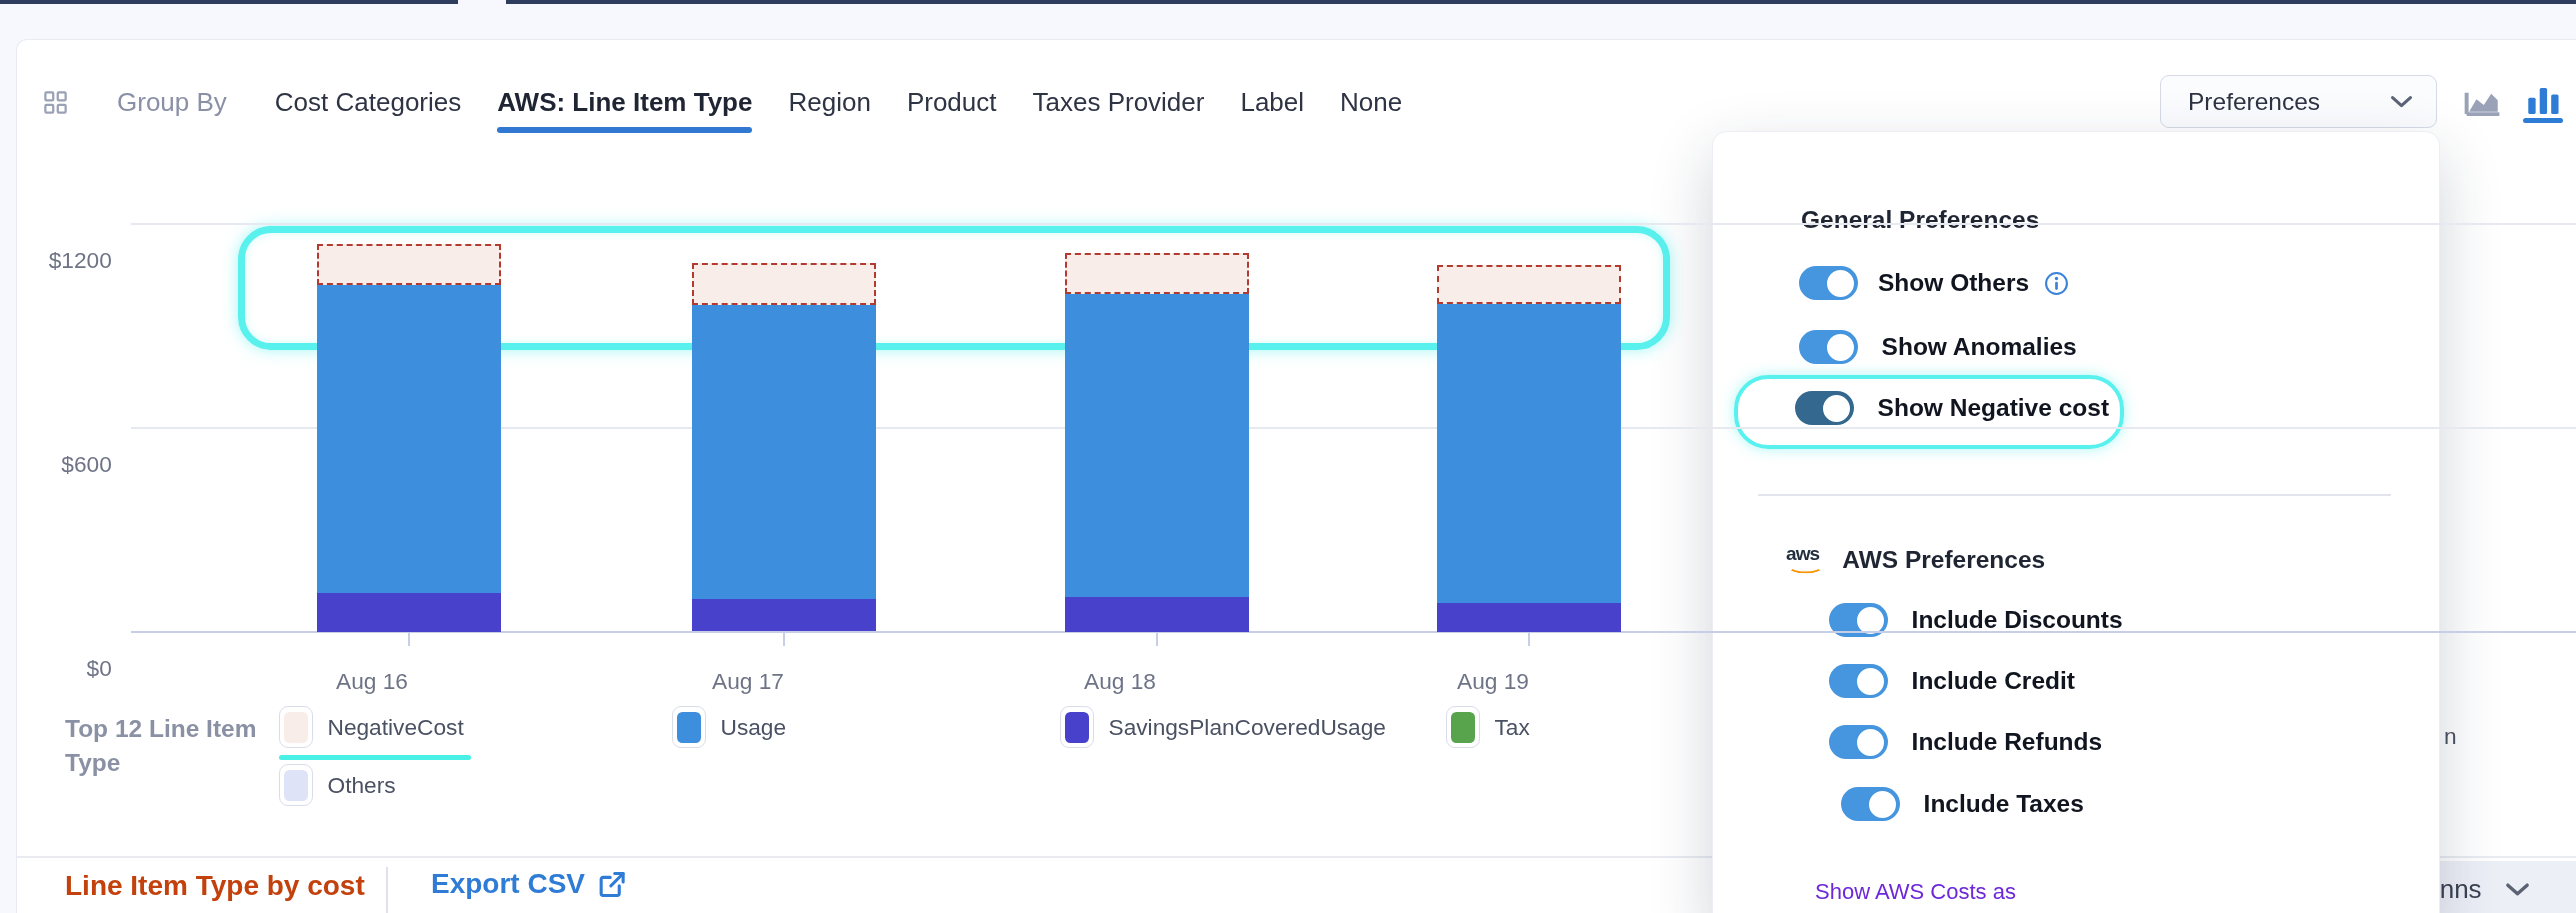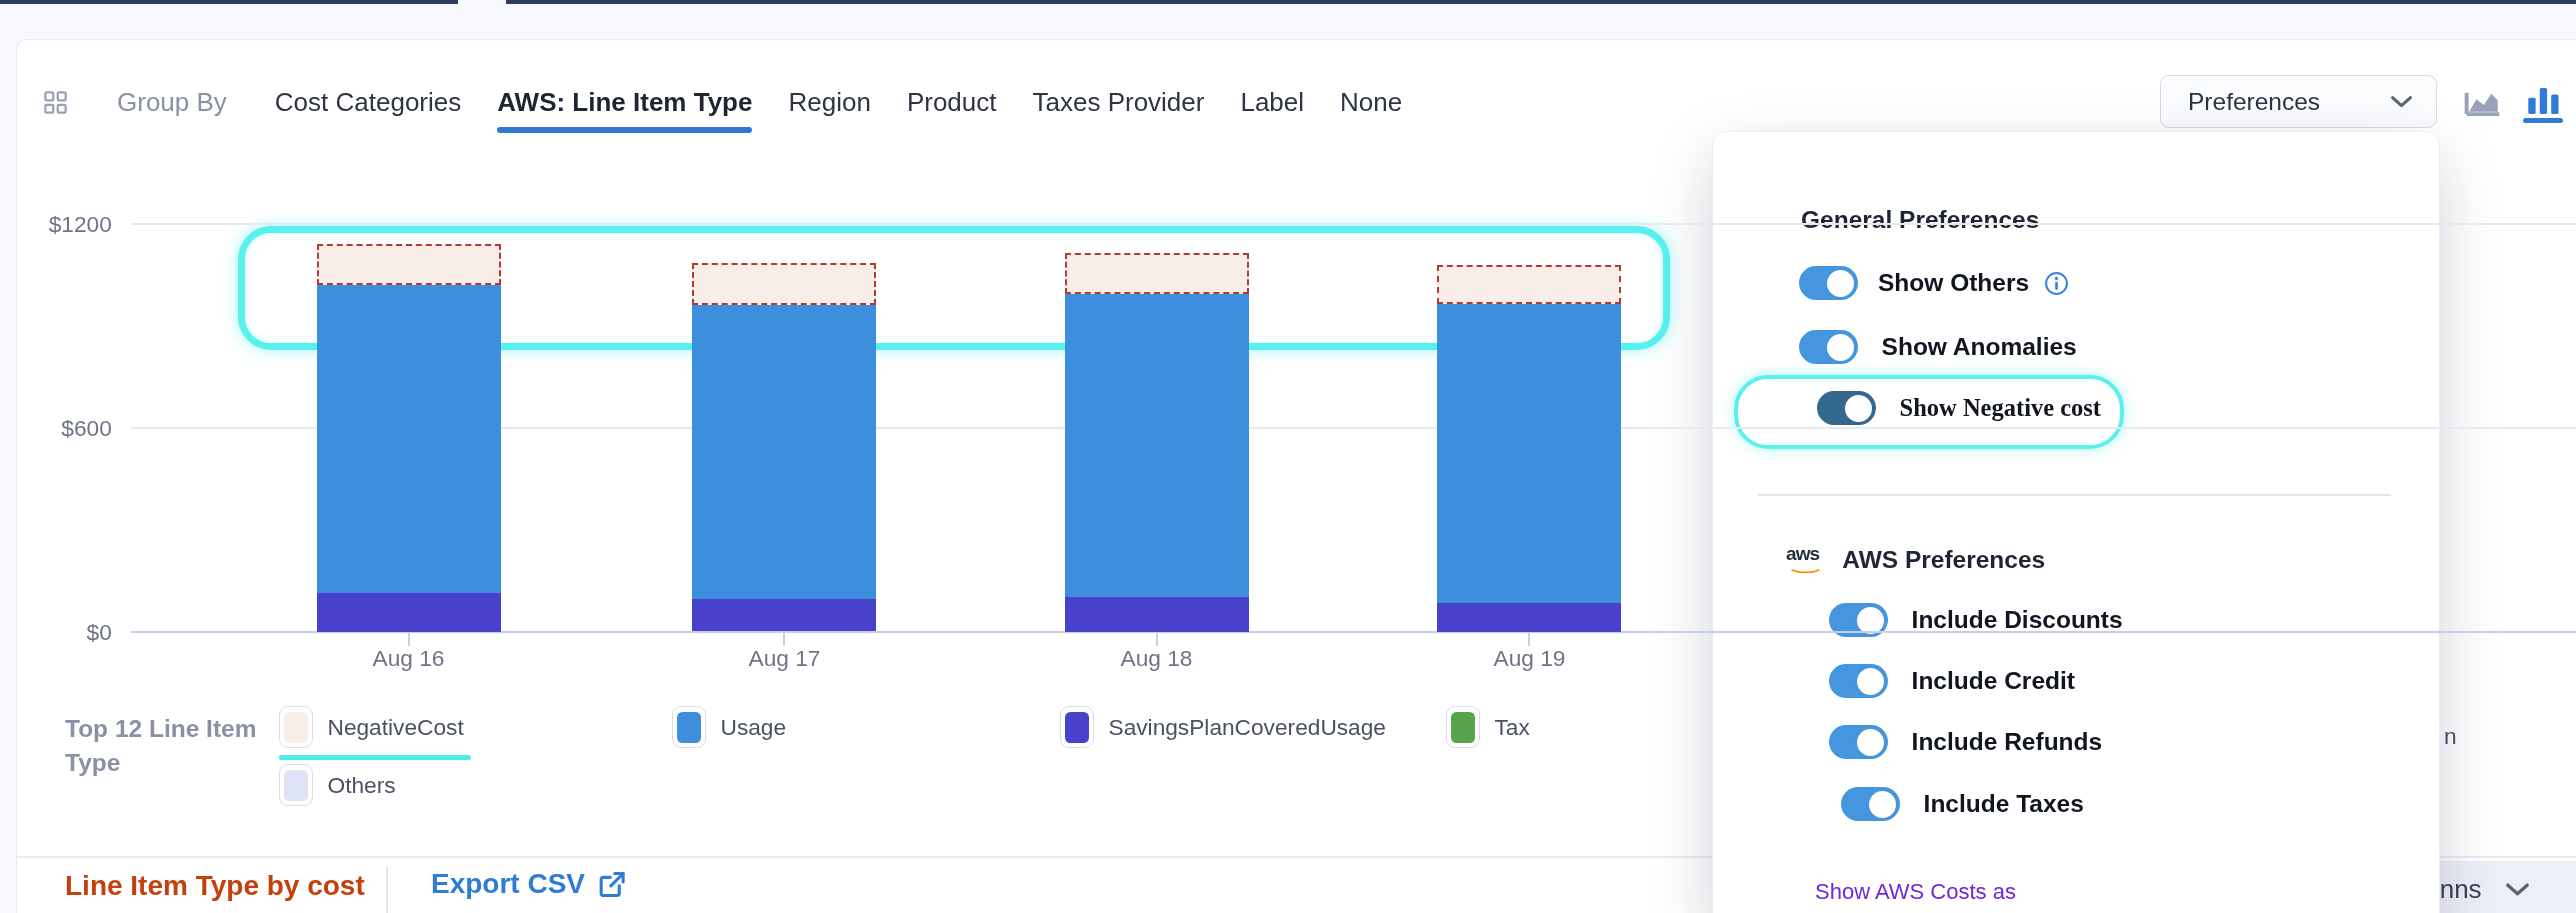--- a/index.html
+++ b/index.html
@@ -24,25 +24,25 @@
   .pref-btn{position:absolute;left:2160px;top:75px;width:277px;height:53px;border:1.8px solid #d5dae6;
     border-radius:9px;background:#fbfcfe;display:flex;align-items:center;justify-content:space-between;
     padding:0 22px 0 27px;box-sizing:border-box;}
   .pref-btn span{font-size:24.5px;color:#2e3444;}
 
   .view-icons{position:absolute;left:2463px;top:83px;display:flex;gap:20px;align-items:flex-start;}
   .vicon{position:relative;width:40px;height:36px;}
   .vicon.selected::after{content:"";position:absolute;left:0;right:0;bottom:-3.6px;height:4.5px;background:#2f7cd6;border-radius:2.7px;}
 
   
-  .ylab{position:absolute;width:100px;text-align:right;left:11.8px;font-size:22.7px;color:#6e7486;transform:translateY(-50%);}
+  .ylab{position:absolute;width:100px;text-align:right;left:11.8px;font-size:22.7px;color:#6e7486;transform:translateY(-50%);margin-top:36px;}
   .gridline{position:absolute;left:131px;right:0;height:1.8px;background:#e7e9f0;}
   .gridline.base{background:#c8cee6;}
   .xtick{position:absolute;width:1.8px;height:12.7px;top:633px;background:#c8cee6;}
-  .xlab{position:absolute;top:645px;width:145px;text-align:center;font-size:22.7px;color:#6e7486;}
+  .xlab{position:absolute;top:668px;width:145px;text-align:left;font-size:22.7px;color:#6e7486;}
   .bar-seg{position:absolute;}
   .neg-box{position:absolute;background:#f9edea;border:2.7px dashed #b23a2f;box-sizing:border-box;}
   .cyan-box{position:absolute;border:7.3px solid #59f1ee;border-radius:33px;
     box-shadow:0 0 14.5px rgba(89,241,238,.55), inset 0 0 9px rgba(89,241,238,.25);}
 
   
   .legend-title{position:absolute;left:65px;top:712px;font-size:24.5px;font-weight:700;color:#8a91a5;line-height:34px;}
   .legend-item{position:absolute;height:44px;display:flex;align-items:center;gap:14.5px;cursor:pointer;}
   .swatch{width:34px;height:42px;border:1.8px solid #d9dde9;border-radius:9px;background:#fff;
     box-sizing:border-box;display:flex;align-items:center;justify-content:center;}
@@ -193,21 +193,21 @@
           <circle cx="12" cy="7.2" r="1.6" fill="#3b82d9"></circle>
           <rect x="10.7" y="10.2" width="2.6" height="8" rx="1.3" fill="#3b82d9"></rect>
         </svg>
       </div>
       <div class="toggle-row" style="top: 215px; left: 86px;">
         <div class="toggle" style="background: rgb(69, 149, 223);">
           <div class="knob" style="border: 2.7px solid rgb(69, 149, 223);"></div>
         </div>
         <b>Show Anomalies</b>
       </div>
-      <div class="toggle-row" style="top: 276px; left: 104px; font-family: Liberation Serif, serif;">
+      <div class="toggle-row" style="top: 276px; left: 82px;">
         <div class="toggle" style="background: rgb(53, 104, 143);">
           <div class="knob" style="border: 2.7px solid rgb(53, 104, 143);"></div>
         </div>
         <b>Show Negative cost</b>
       </div>
       <div class="toggle-row" style="top: 488px; left: 116px;">
         <div class="toggle" style="background: rgb(69, 149, 223);">
           <div class="knob" style="border: 2.7px solid rgb(69, 149, 223);"></div>
         </div>
         <b>Include Discounts</b>

